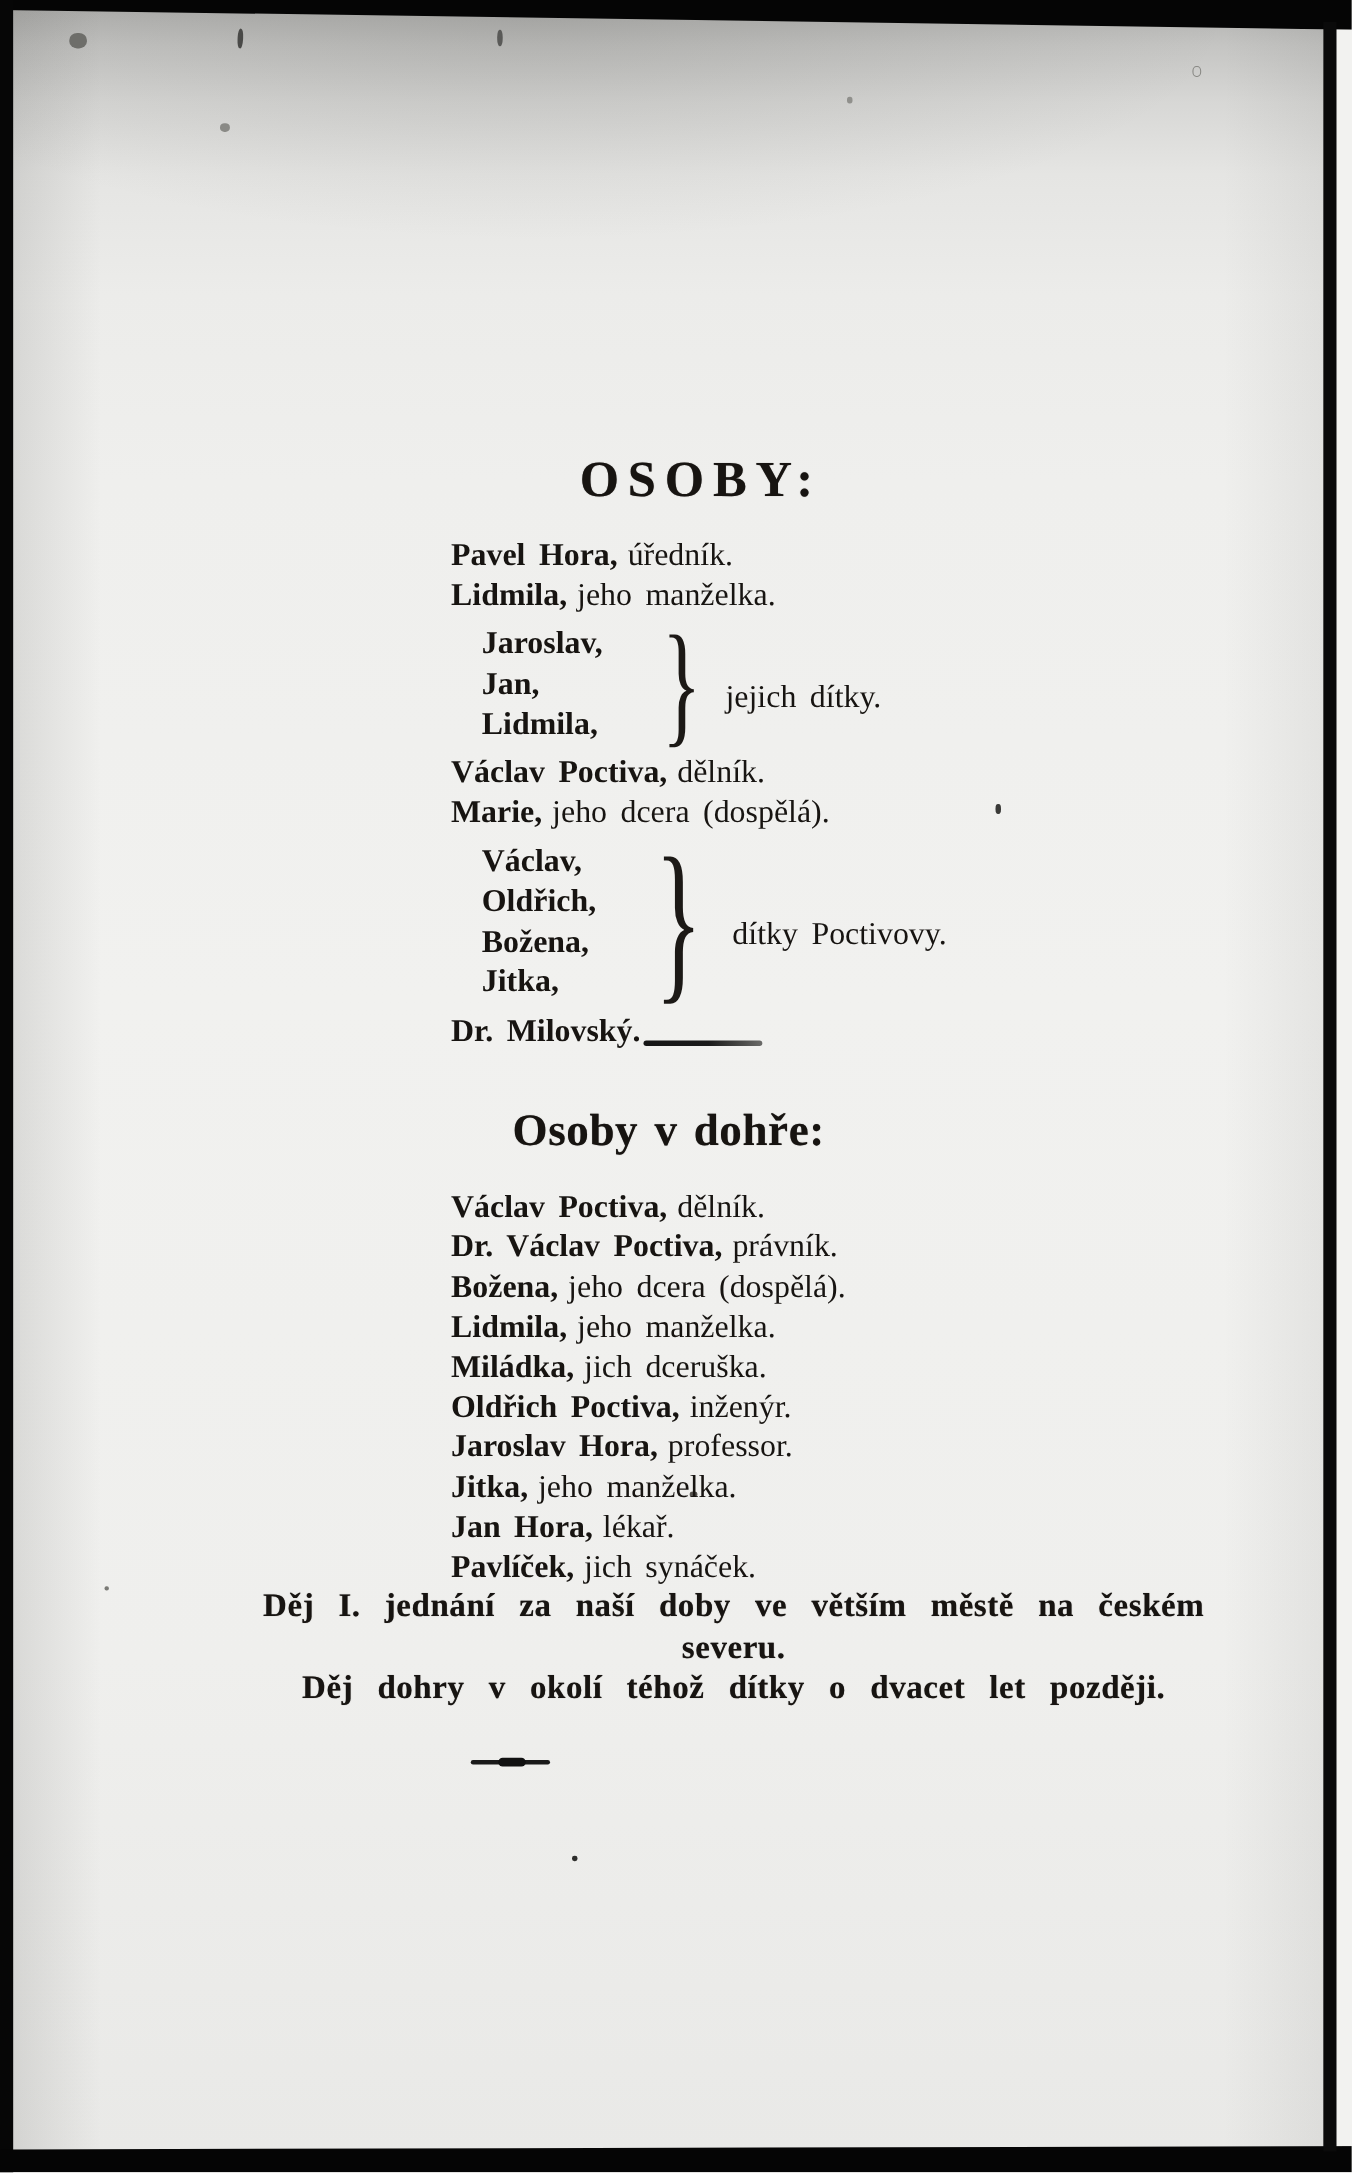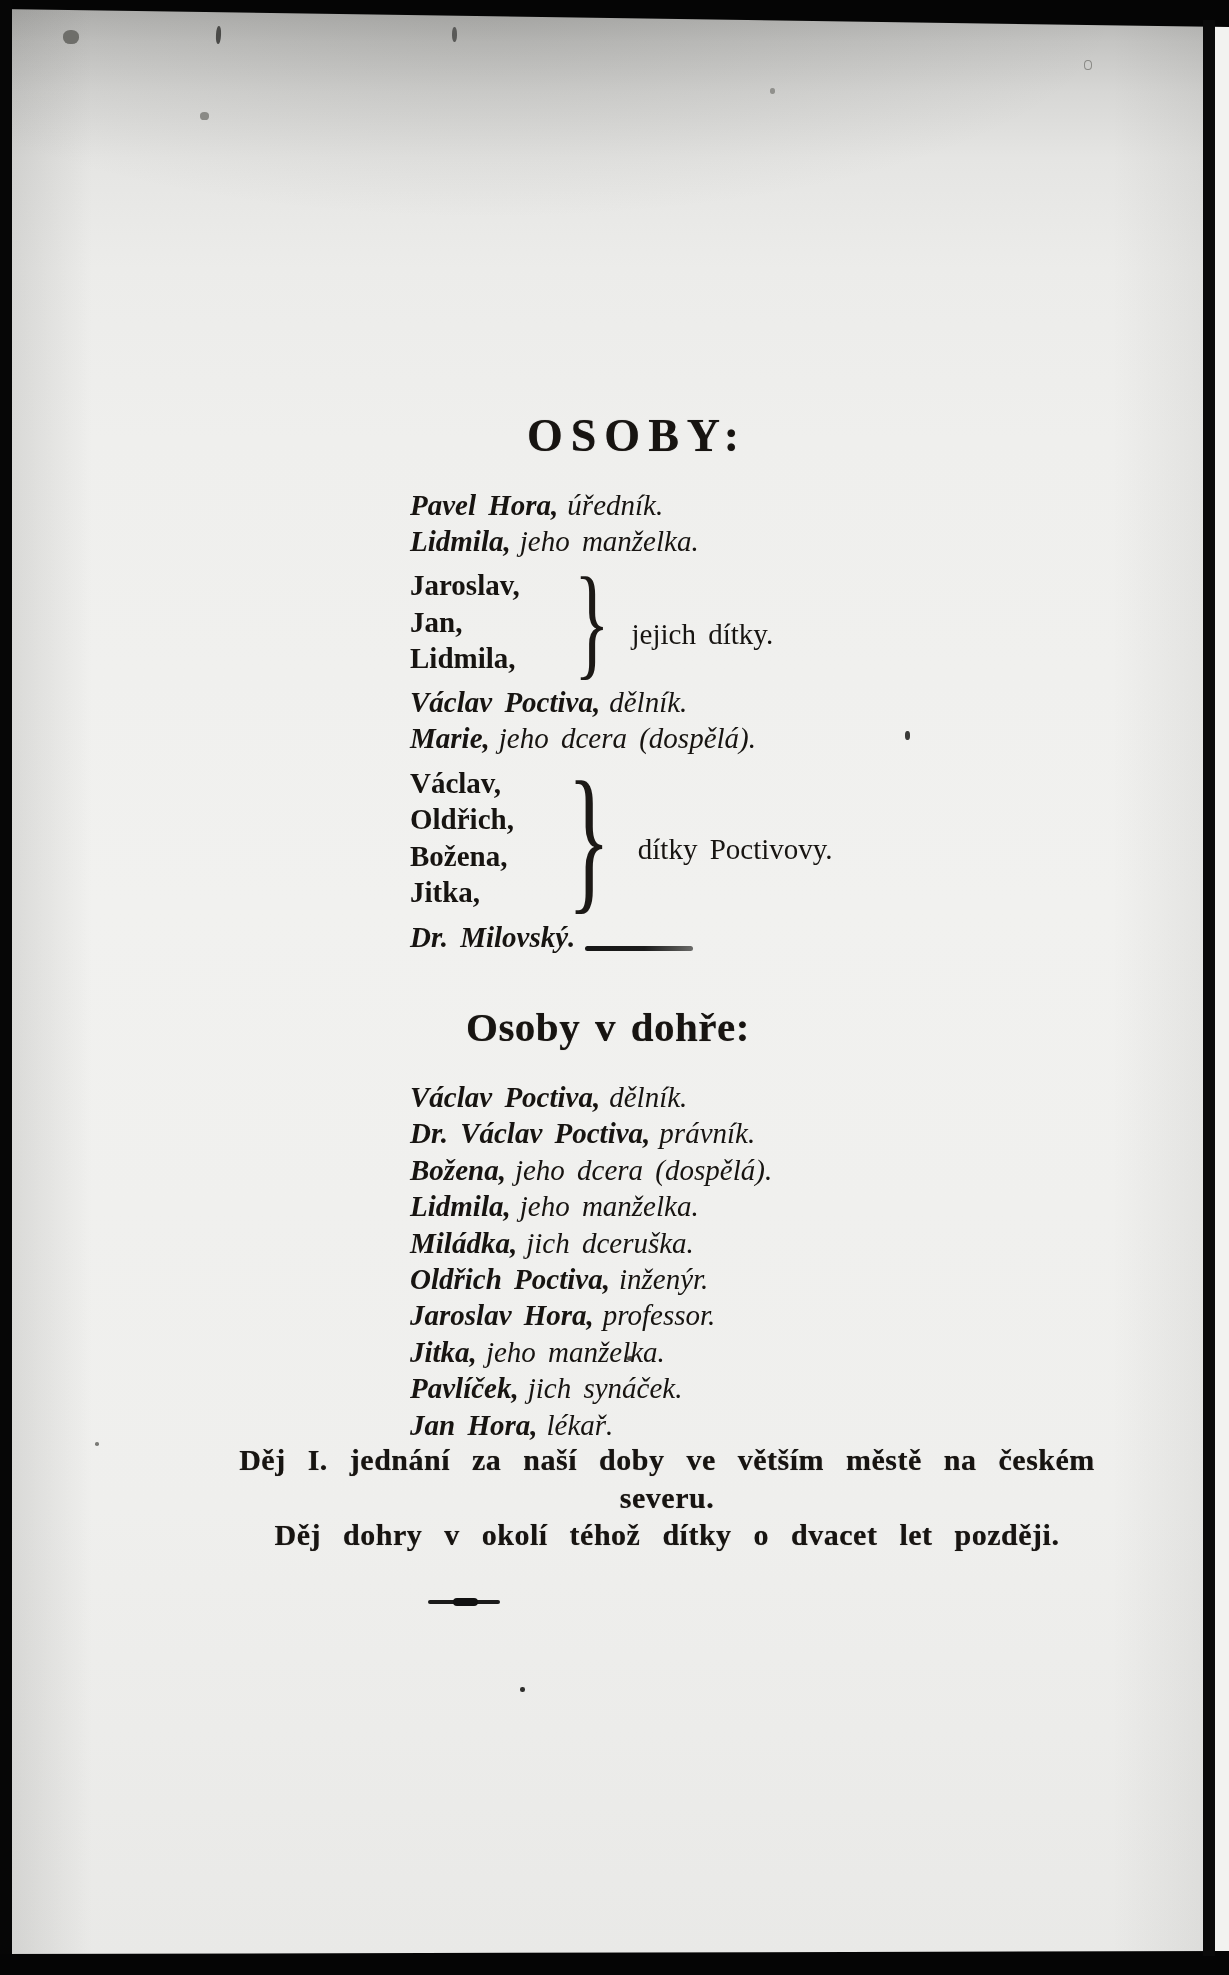--- a/index.html
+++ b/index.html
@@ -28,25 +28,25 @@
     background:radial-gradient(ellipse 900px 300px at 40% 0%,rgba(70,70,66,.16),rgba(70,70,66,0) 70%);}
   .speck{position:absolute;background:#5c5c58;border-radius:45%;}
 
   
   .ink{text-shadow:0 0 .7px rgba(25,20,16,.6);}
   .page-title{position:absolute;left:527px;top:409px;font-size:46px;font-weight:700;
     letter-spacing:8px;white-space:nowrap;}
   .cast{position:absolute;left:410px;font-size:29px;line-height:36.4px;word-spacing:5px;white-space:nowrap;}
   .cast-1{top:487px;}
   .cast-2{top:1079px;}
-  .entry{white-space:nowrap;font-style:italic;}
+  .entry{white-space:nowrap;}
   .entry .nm{font-weight:700;margin-right:9px;}
   .entry .rl{font-weight:400;}
   .group{display:flex;align-items:center;}
-  .gnames{flex:0 0 auto;}
+  .gnames{flex:0 0 auto;margin-left:28px;}
   .g3 .gnames{width:152px;}
   .g4 .gnames{width:140px;}
   .gname{font-weight:700;line-height:36.4px;}
   .brace{flex:0 0 auto;font-weight:400;line-height:1;height:100%;display:flex;align-items:center;
     color:#1c1916;}
   .g3 .brace{font-size:124px;transform:scaleX(.6);}
   .g4 .brace{font-size:162px;transform:scaleX(.55);}
   .glabel{font-weight:400;margin-left:10px;margin-top:24px;}
   .divider-1{position:absolute;left:585px;top:946px;width:108px;height:5px;border-radius:3px;
     background:linear-gradient(90deg,#161616 0%,#1b1b1b 55%,#4e4e4c 85%,#6b6b69 100%);}
@@ -141,24 +141,24 @@
   <div class="entry">
     <span class="nm">Oldřich Poctiva,</span><span class="rl">inženýr.</span>
   </div>
   <div class="entry">
     <span class="nm">Jaroslav Hora,</span><span class="rl">professor.</span>
   </div>
   <div class="entry">
     <span class="nm">Jitka,</span><span class="rl">jeho manželka.</span>
   </div>
   <div class="entry">
-    <span class="nm">Pavlíček,</span><span class="rl">jich synáček.</span>
+    <span class="nm">Jan Hora,</span><span class="rl">lékař.</span>
   </div>
   <div class="entry">
-    <span class="nm">Jan Hora,</span><span class="rl">lékař.</span>
+    <span class="nm">Pavlíček,</span><span class="rl">jich synáček.</span>
   </div>
 </div>
 
 <div class="stage-notes ink">
   <div>Děj I. jednání za naší doby ve větším městě na českém</div>
   <div>severu.</div>
   <div>Děj dohry v okolí téhož dítky o dvacet let později.</div>
 </div>
 
 <div class="divider-2"></div>

